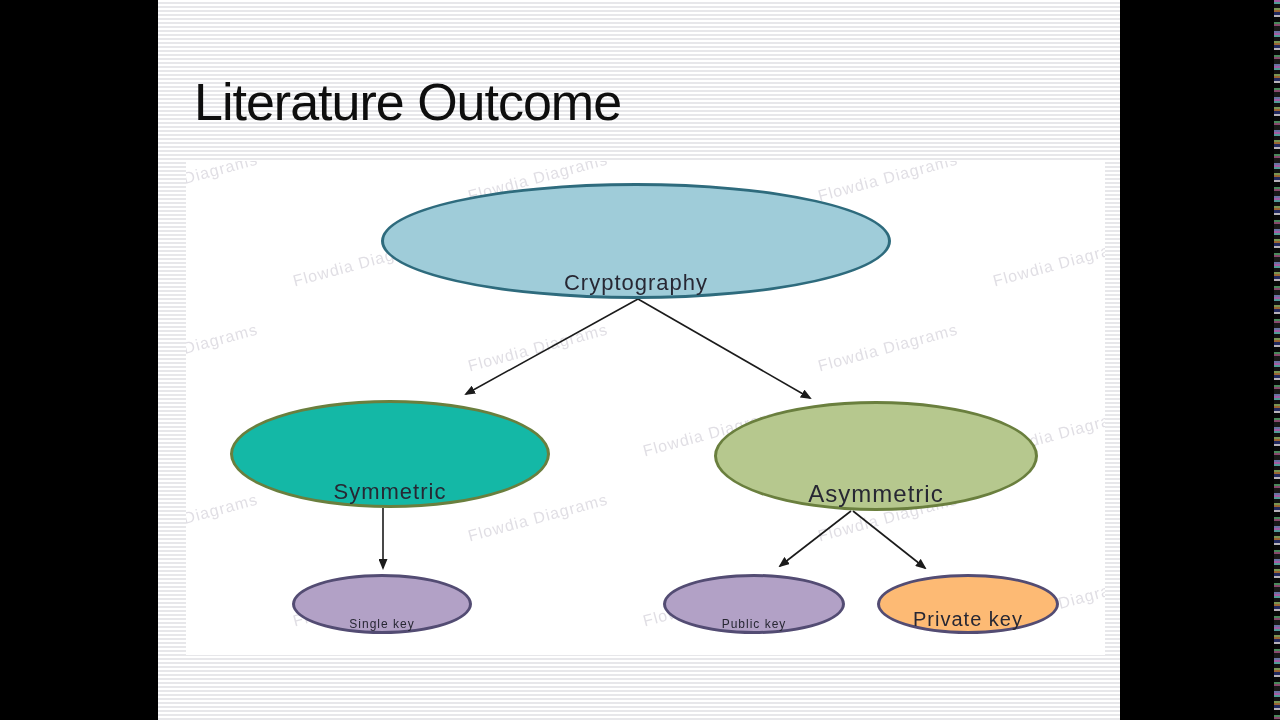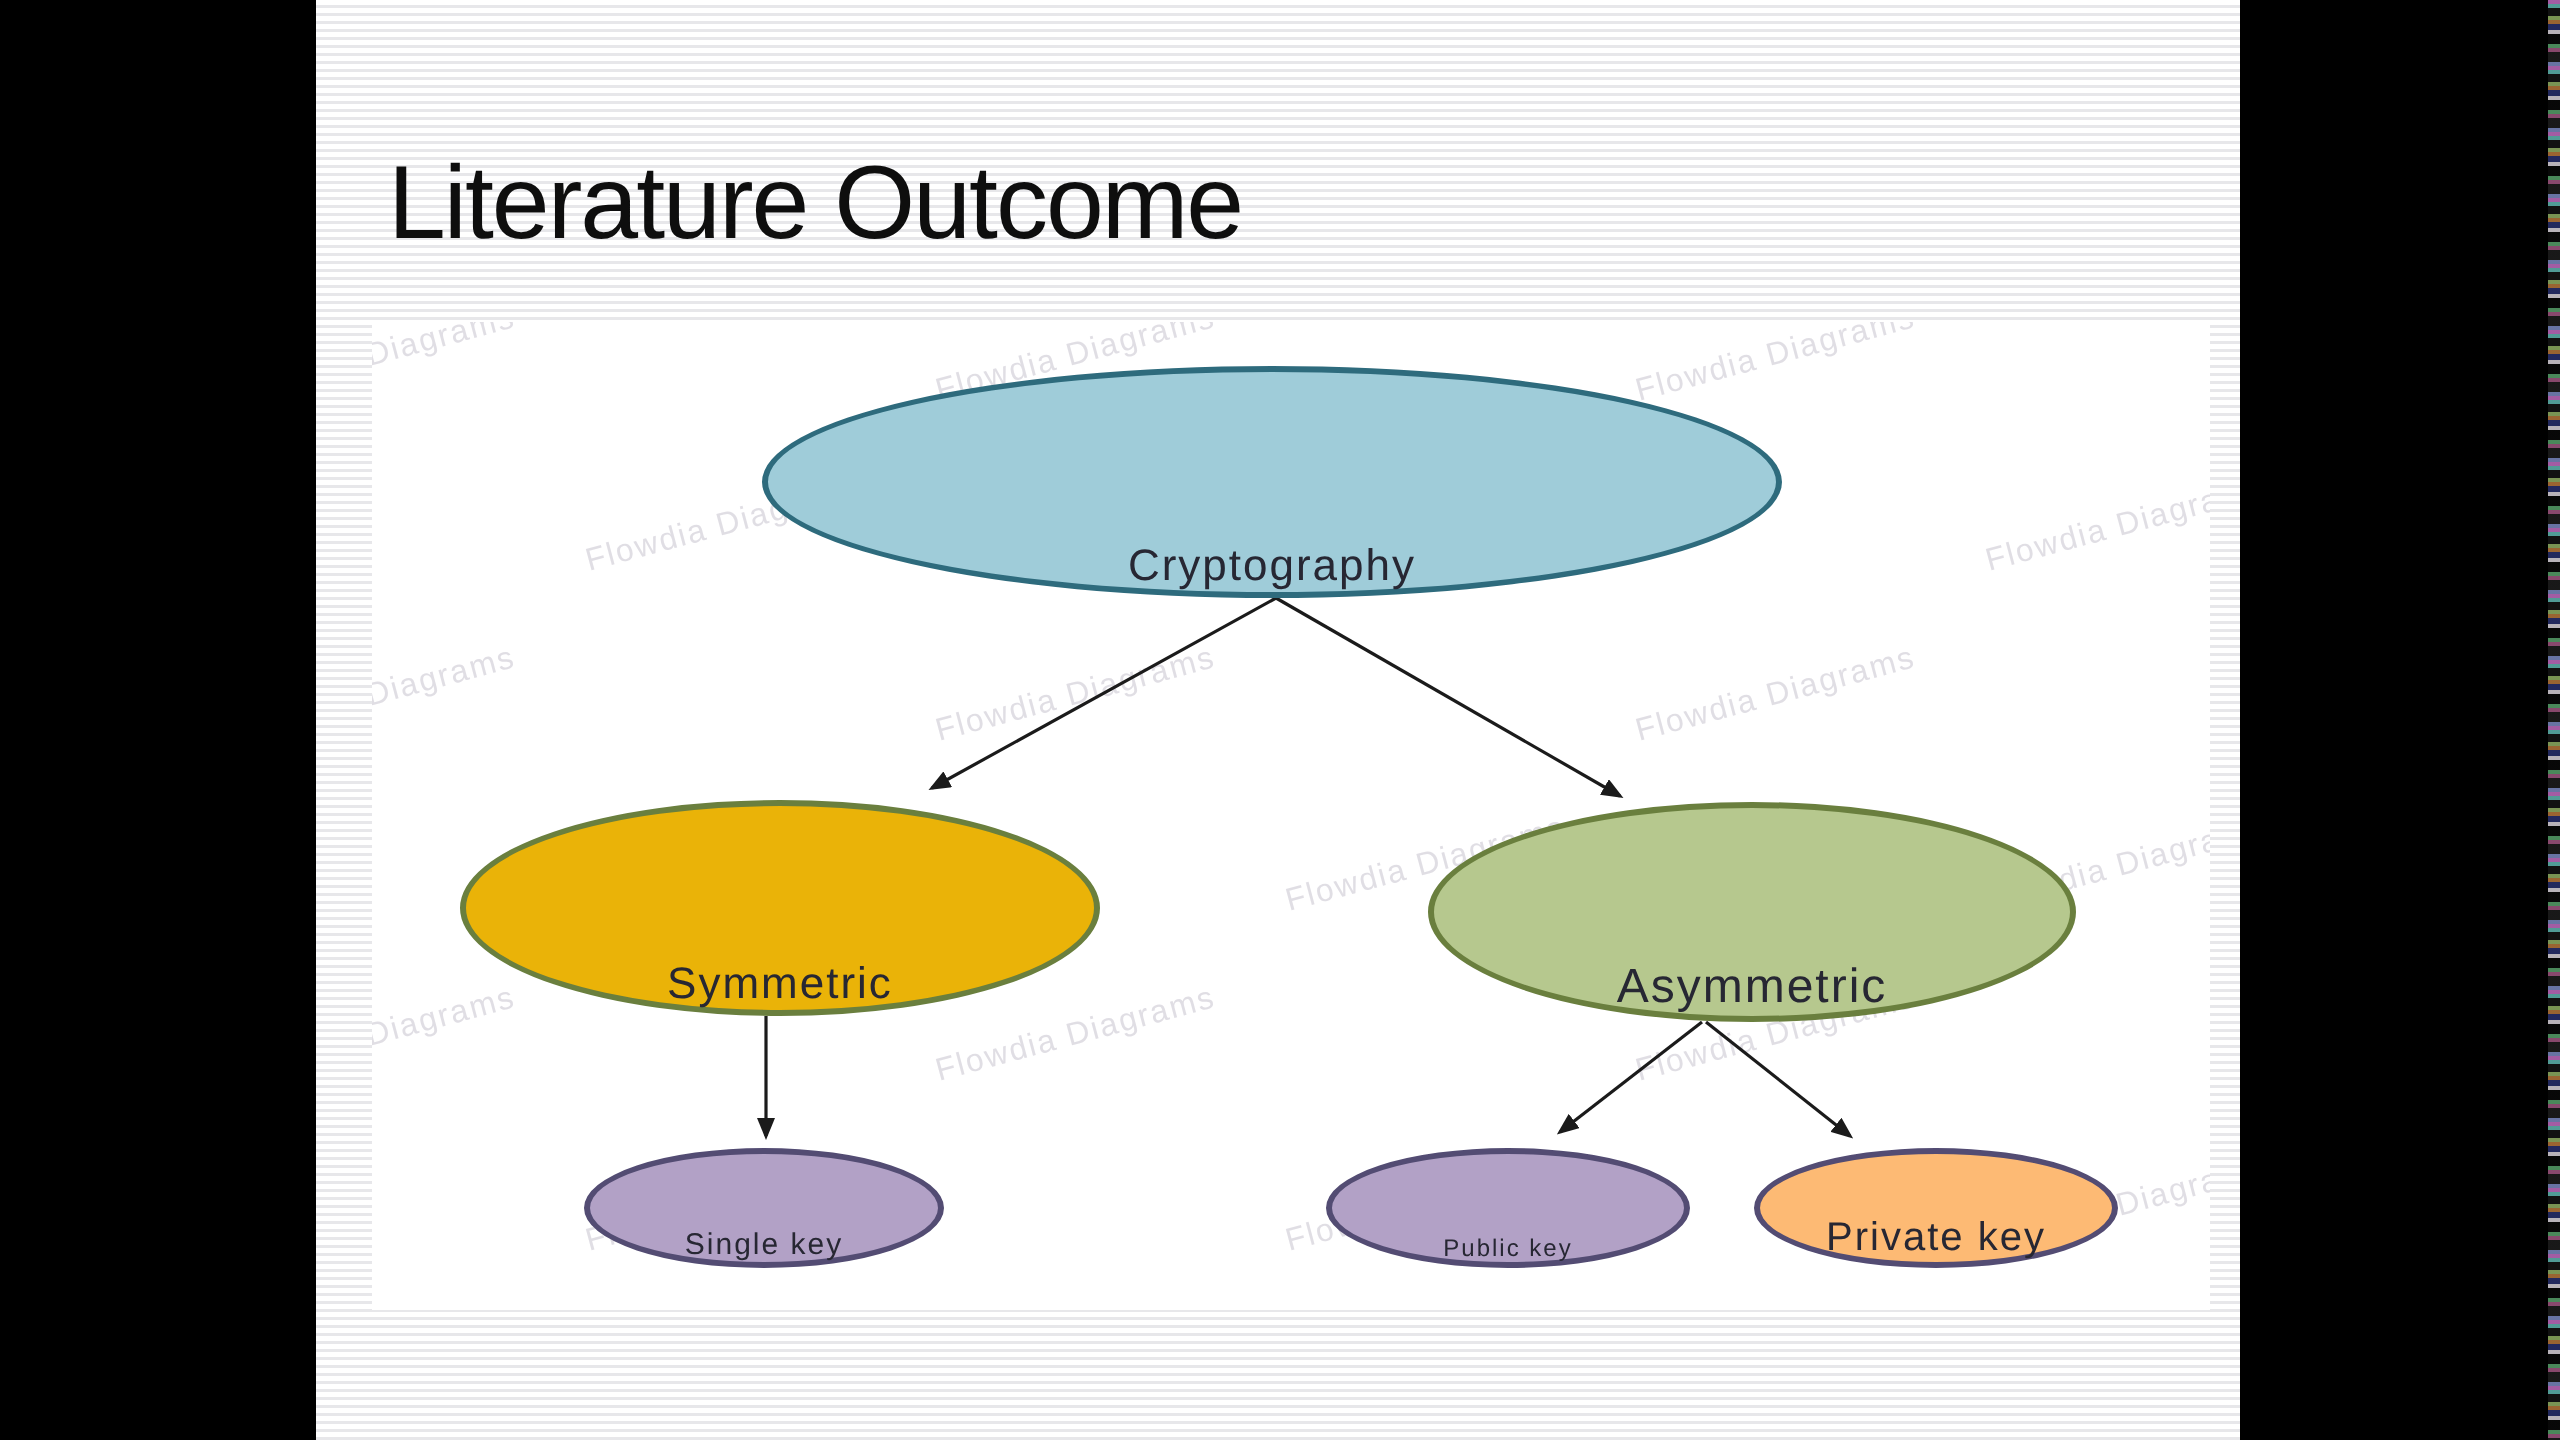--- a/index.html
+++ b/index.html
@@ -109,28 +109,28 @@
             <line x1="452" y1="138" x2="624" y2="237" stroke="#1b1b1b" stroke-width="1.6" marker-end="url(#arrow)"></line>
             <line x1="197" y1="347" x2="197" y2="407" stroke="#1b1b1b" stroke-width="1.6" marker-end="url(#arrow)"></line>
             <line x1="665" y1="350" x2="594" y2="405" stroke="#1b1b1b" stroke-width="1.6" marker-end="url(#arrow)"></line>
             <line x1="667" y1="350" x2="739" y2="407" stroke="#1b1b1b" stroke-width="1.6" marker-end="url(#arrow)"></line>
           </g>
       </svg>
       <div id="nodes">
           <div class="node" style="left: 195px; top: 22px; width: 510px; height: 116px; background: rgb(159, 204, 217); border: 3px solid rgb(46, 107, 125);">
             <span class="node-label" style="font-size: 22px;">Cryptography</span>
           </div>
-          <div class="node" style="left: 44px; top: 239px; width: 320px; height: 108px; background: #eab308; border: 3px solid rgb(106, 127, 62);">
+          <div class="node" style="left: 44px; top: 239px; width: 320px; height: 108px; background: #14b8a6; border: 3px solid rgb(106, 127, 62);">
             <span class="node-label" style="font-size: 22px;">Symmetric</span>
           </div>
           <div class="node" style="left: 528px; top: 240px; width: 324px; height: 110px; background: rgb(182, 200, 142); border: 3px solid rgb(106, 127, 62);">
             <span class="node-label" style="font-size: 24px;">Asymmetric</span>
           </div>
           <div class="node" style="left: 106px; top: 413px; width: 180px; height: 60px; background: rgb(178, 161, 198); border: 3px solid rgb(83, 76, 115);">
-            <span class="node-label" style="font-size: 15px;">Single key</span>
+            <span class="node-label" style="font-size: 12px;">Single key</span>
           </div>
           <div class="node" style="left: 477px; top: 413px; width: 182px; height: 60px; background: rgb(178, 161, 198); border: 3px solid rgb(83, 76, 115);">
             <span class="node-label" style="font-size: 12px;">Public key</span>
           </div>
           <div class="node" style="left: 691px; top: 413px; width: 182px; height: 60px; background: #fdba74; border: 3px solid rgb(83, 76, 115);">
             <span class="node-label" style="font-size: 20px;">Private key</span>
           </div>
         </div>
     </div>
   </div>

